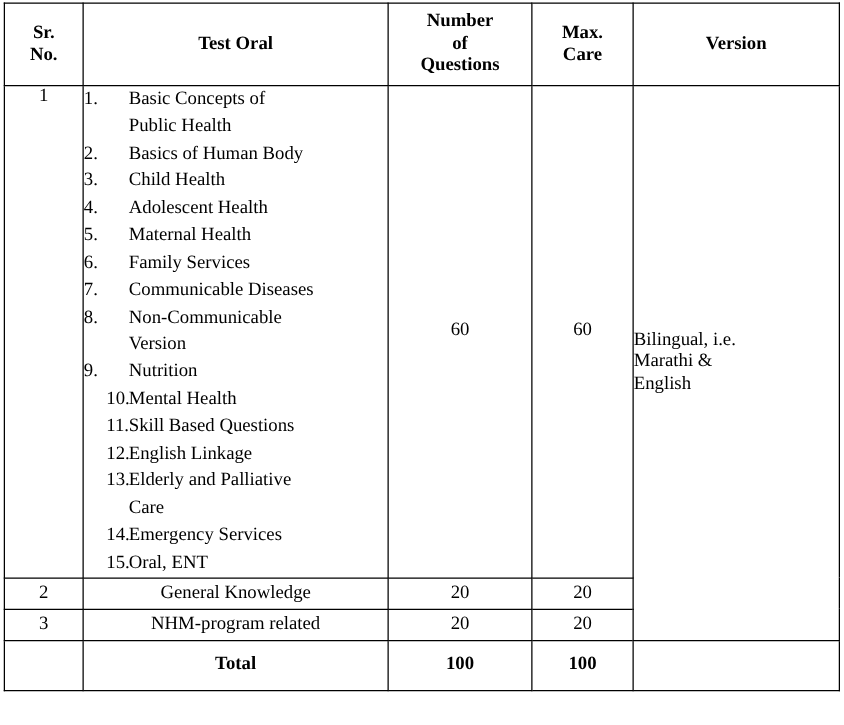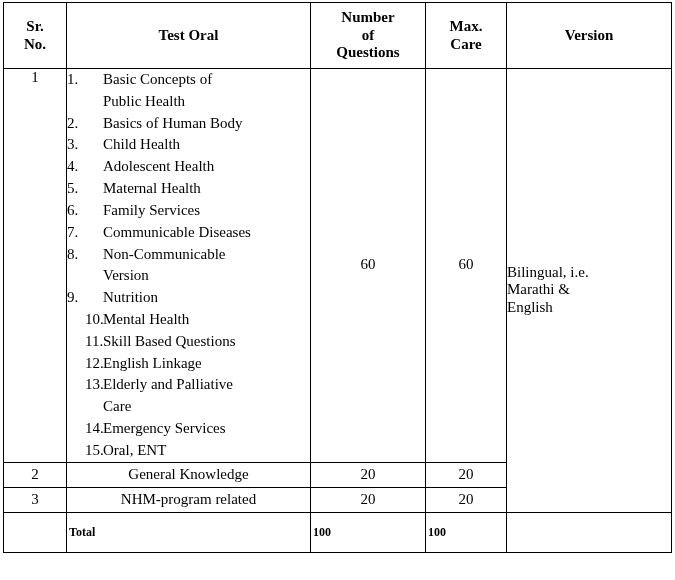--- a/index.html
+++ b/index.html
@@ -114,22 +114,22 @@
   td.version-cell .vline { display: block; }
 
   td.plain-test {
     text-align: center;
     padding: 3px 4px 3px 8px;
     font-size: 15px;
   }
 
   tr.total-row td {
     font-weight: bold;
-    text-align: left;
-    font-size: 12px;
+    text-align: center;
+    font-size: 15px;
     padding: 4px 2px;
   }
   tr.total-row td.total-srno { font-weight: normal; }
   tr.total-row td.total-version { font-weight: normal; }
 
   tr.small-row td { height: 24px; }
   tr.total-row td { height: 31px; }
 </style>
 </head>
 <body>

